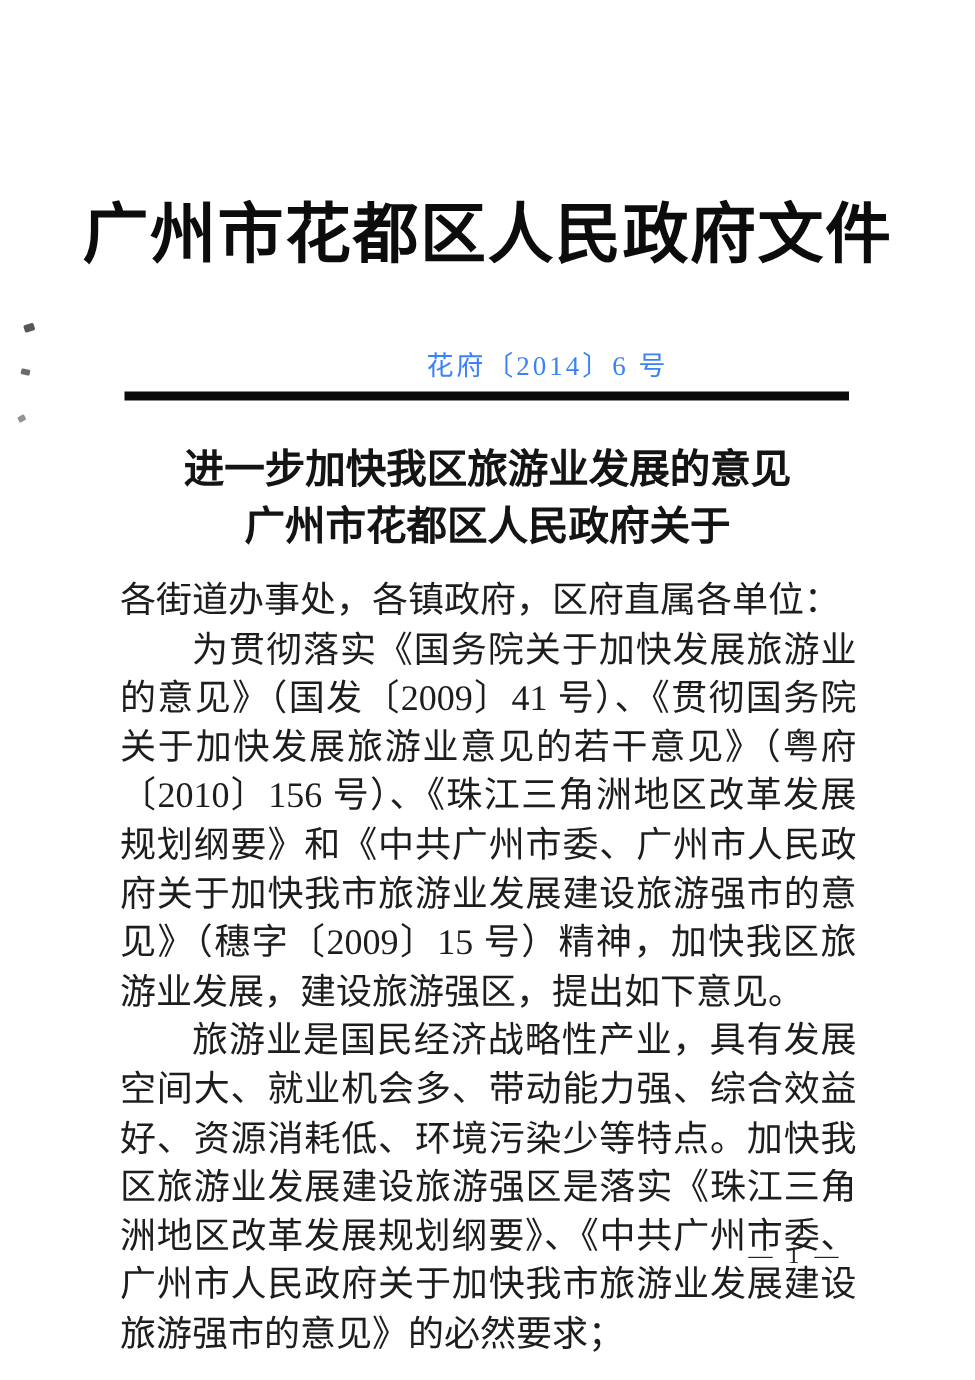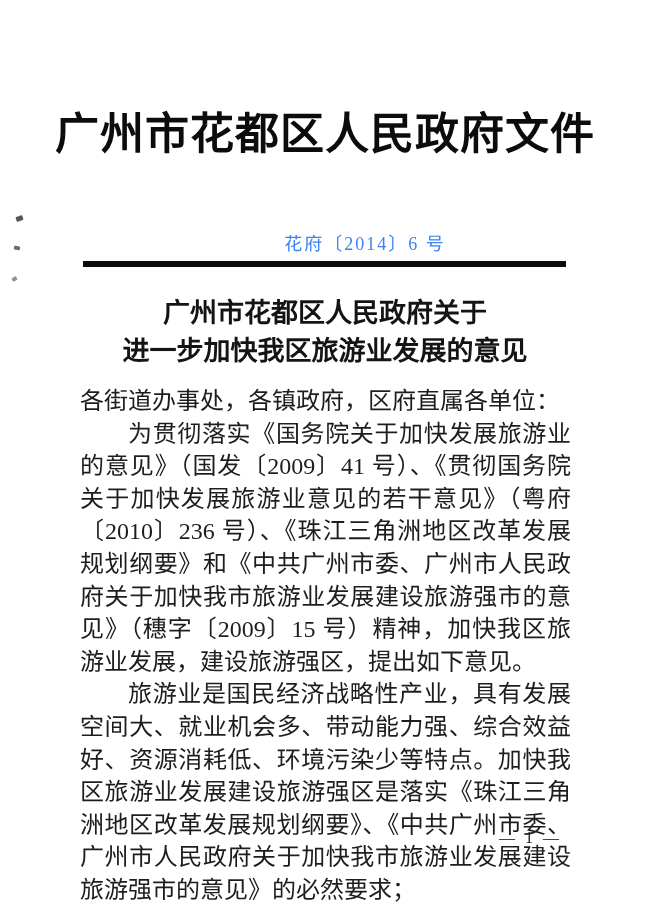--- a/index.html
+++ b/index.html
@@ -12,21 +12,21 @@
     width: 650px;
     height: 920px;
     margin: 0 auto;
     background: #ffffff;
     overflow: hidden;
     font-family: "Liberation Serif", "DejaVu Serif", serif;
     color: #1b1b1b;
   }
   .header-title {
     position: absolute;
-    top: 98px;
+    top: 120px;
     left: 0;
     width: 100%;
     text-align: center;
     font-size: 44px;
     font-weight: bold;
     letter-spacing: 1px;
     color: #0c0c0c;
     white-space: nowrap;
   }
   .doc-number {
@@ -111,27 +111,27 @@
 
 <div class="page">
 
   <div class="header-title">广州市花都区人民政府文件</div>
 
   <div class="doc-number">花府〔2014〕6 号</div>
 
   <div class="header-rule"></div>
 
   <div class="doc-title">
+    <div>进一步加快我区旅游业发展的意见</div>
     <div>广州市花都区人民政府关于</div>
-    <div>进一步加快我区旅游业发展的意见</div>
   </div>
 
   <div class="body-block">
     <p class="salutation">各街道办事处，各镇政府，区府直属各单位：</p>
-    <p class="para-indent">为贯彻落实《国务院关于加快发展旅游业的意见》（国发〔2009〕41 号）、《贯彻国务院关于加快发展旅游业意见的若干意见》（粤府〔2010〕236 号）、《珠江三角洲地区改革发展规划纲要》和《中共广州市委、广州市人民政府关于加快我市旅游业发展建设旅游强市的意见》（穗字〔2009〕15 号）精神，加快我区旅游业发展，建设旅游强区，提出如下意见。</p>
+    <p class="para-indent">为贯彻落实《国务院关于加快发展旅游业的意见》（国发〔2009〕41 号）、《贯彻国务院关于加快发展旅游业意见的若干意见》（粤府〔2010〕156 号）、《珠江三角洲地区改革发展规划纲要》和《中共广州市委、广州市人民政府关于加快我市旅游业发展建设旅游强市的意见》（穗字〔2009〕15 号）精神，加快我区旅游业发展，建设旅游强区，提出如下意见。</p>
     <p class="para-indent">旅游业是国民经济战略性产业，具有发展空间大、就业机会多、带动能力强、综合效益好、资源消耗低、环境污染少等特点。加快我区旅游业发展建设旅游强区是落实《珠江三角洲地区改革发展规划纲要》、《中共广州市委、广州市人民政府关于加快我市旅游业发展建设旅游强市的意见》的必然要求；</p>
   </div>
 
   <div class="page-number">— 1 —</div>
 
   <div class="speck speck-1"></div>
   <div class="speck speck-2"></div>
   <div class="speck speck-3"></div>
 
 </div>

